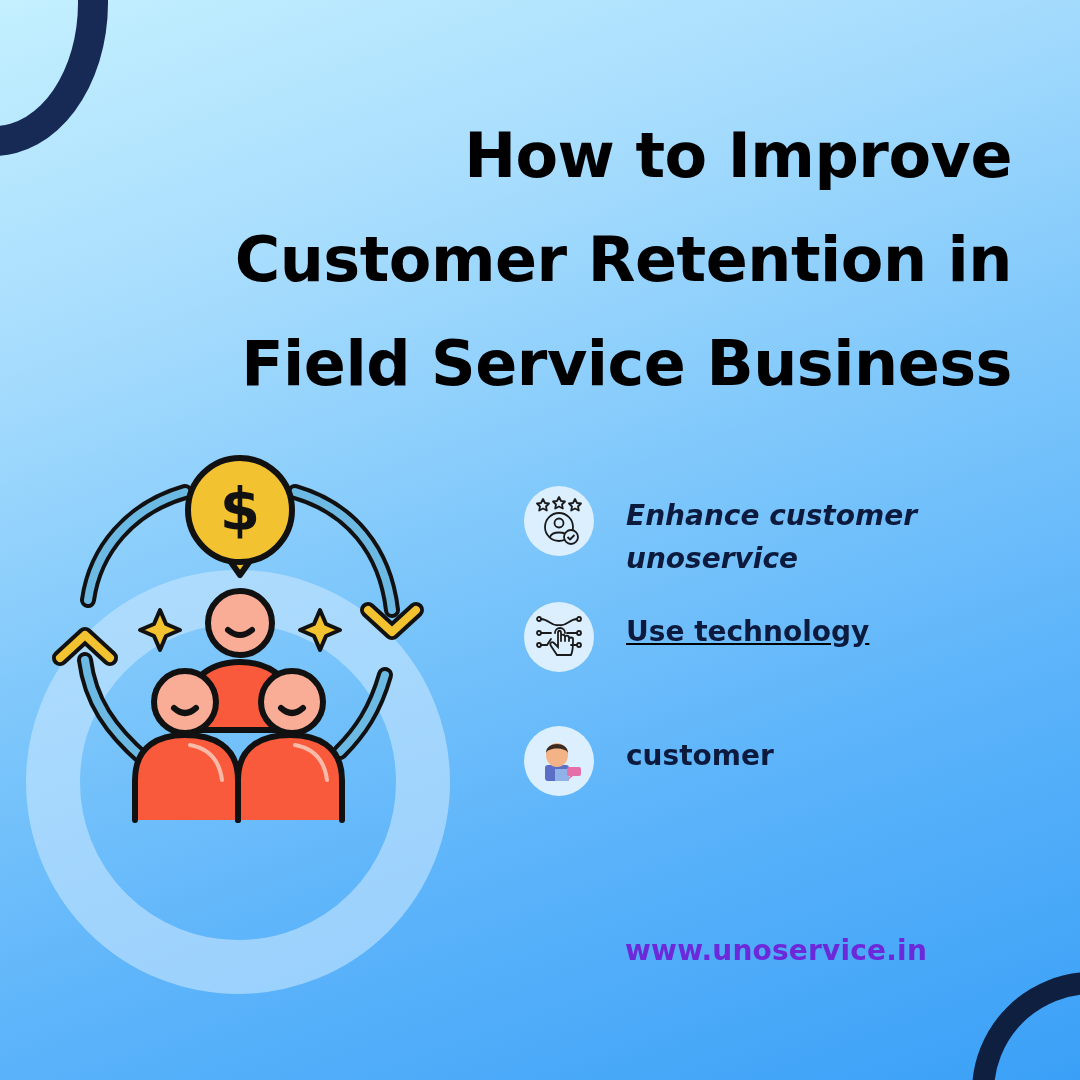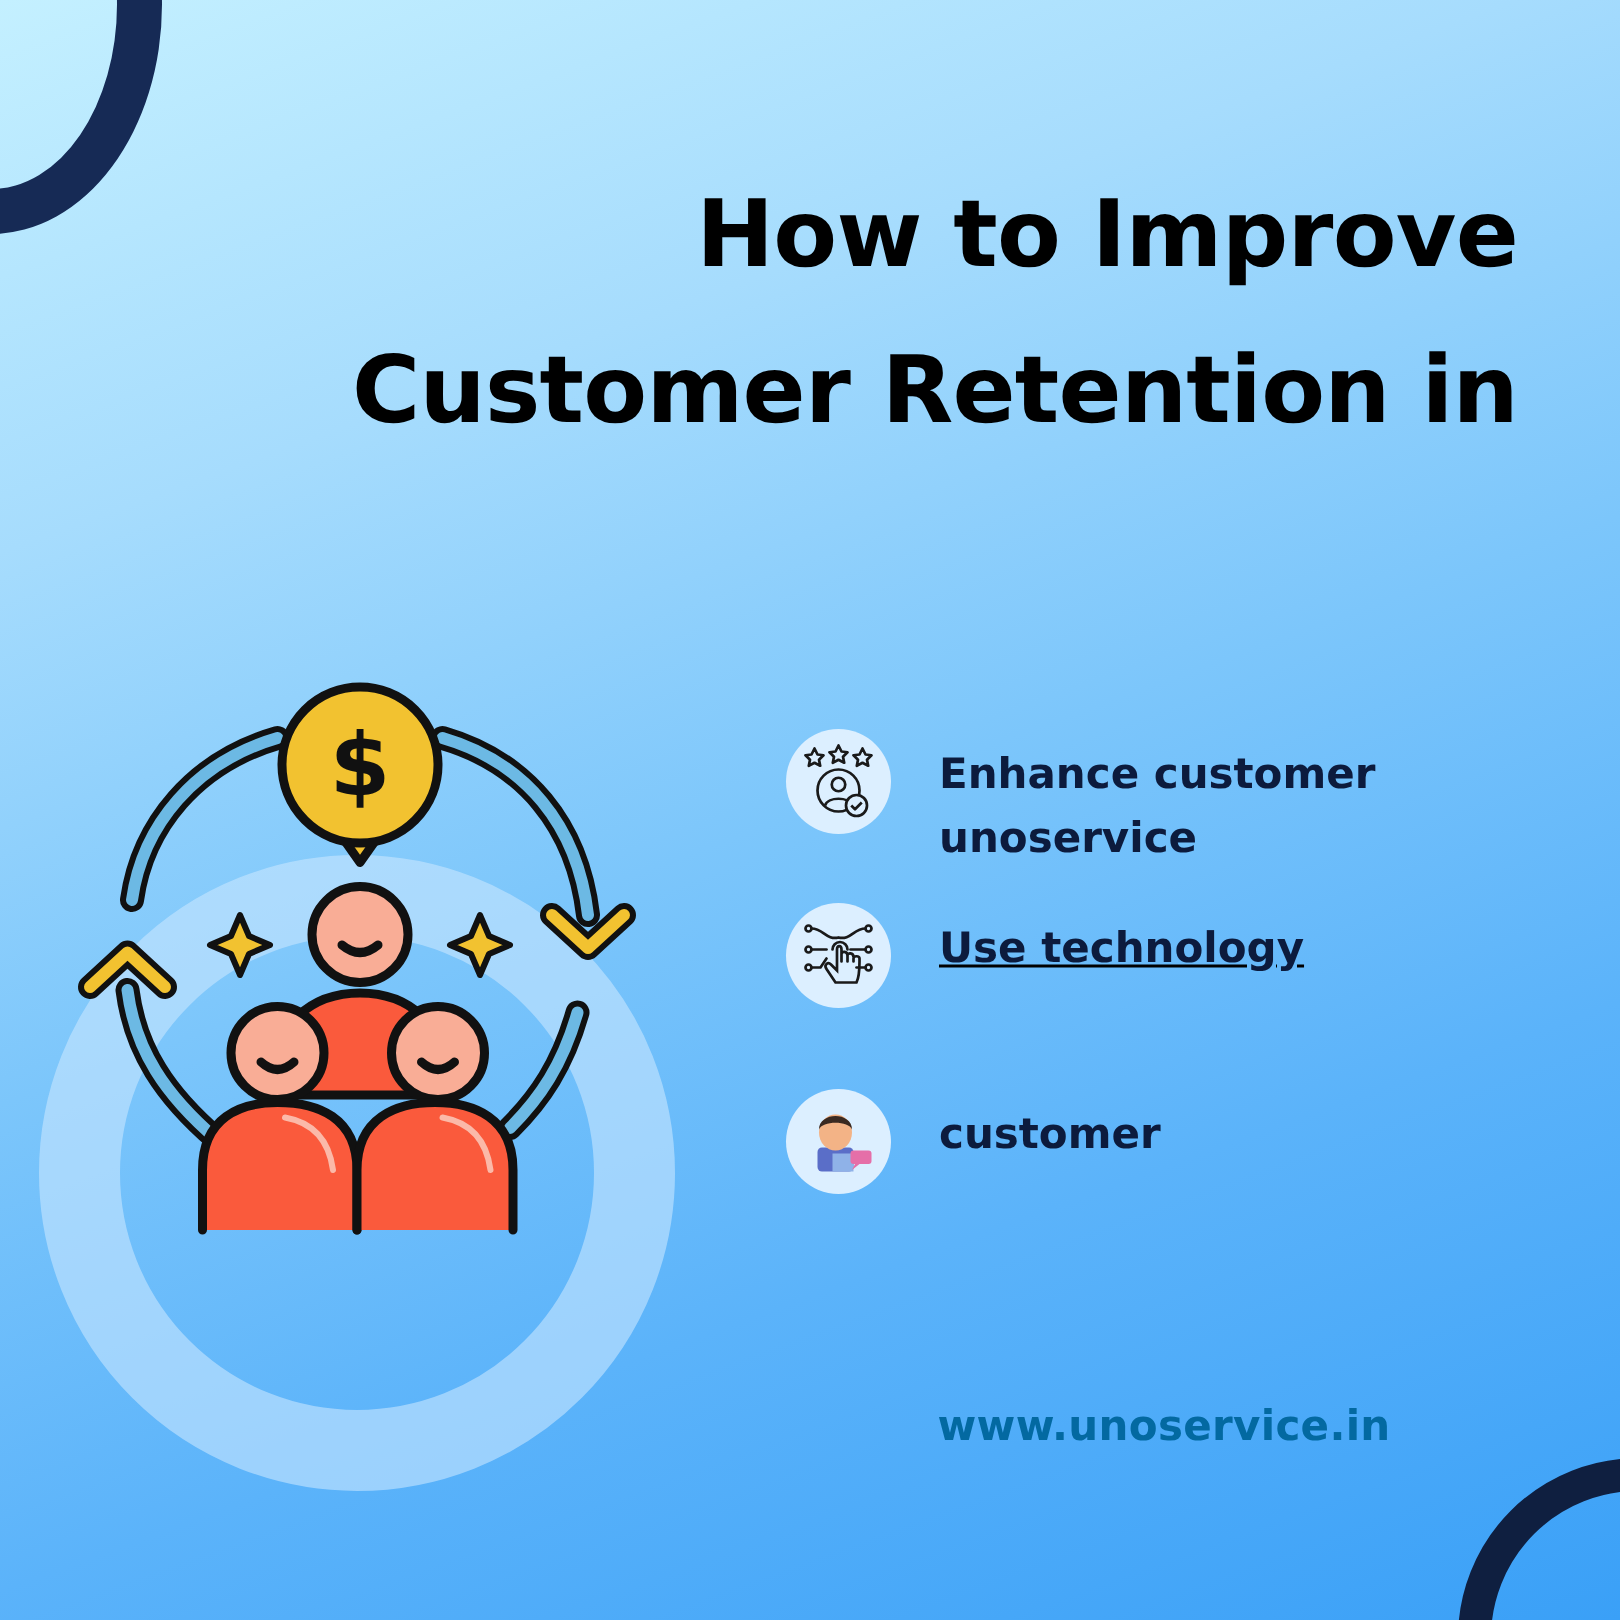--- a/index.html
+++ b/index.html
@@ -27,39 +27,40 @@
   .feature { position: absolute; left: 0; display: flex; align-items: flex-start; }
   .feature .icon-circle {
     width: 70px; height: 70px; border-radius: 50%;
     background: #dcefff; display: flex; align-items: center; justify-content: center;
     flex-shrink: 0;
   }
   .feature .label {
     margin-left: 32px; color: #0c1b3d; font-weight: bold; font-size: 28px; line-height: 43px;
     margin-top: 8px;
   }
-  #feature-0 { top: 0; }
+  #feature-0 { top: 0; font-style: italic; }
   #feature-1 { top: 116px; text-decoration: underline; }
   #feature-2 { top: 240px; }
 
   .website {
-    position: absolute; left: 625px; top: 934px; color: #0369a1;
+    position: absolute; left: 625px; top: 934px; color: #6d28d9;
     font-weight: bold; font-size: 28px; letter-spacing: 0.2px;
   }
 </style>
 </head>
 <body>
 
 <div class="deco-ring" id="ring-tl"></div>
 <div class="deco-ring" id="ring-br"></div>
 <div class="deco-ring" id="ring-bg"></div>
 
 <h1 class="title">
   <div>How to Improve</div>
   <div>Customer Retention in</div>
+  <div>Field Service Business</div>
 </h1>
 
 <div class="illustration">
   <svg width="400" height="400" viewBox="0 0 400 400">
     <g stroke="#111" stroke-width="6" stroke-linecap="round" stroke-linejoin="round">
 
       <path d="M145 52 C 90 68, 55 110, 48 160" fill="none" stroke="#111" stroke-width="16"></path>
       <path d="M145 52 C 90 68, 55 110, 48 160" fill="none" stroke="#6cb9e4" stroke-width="8"></path>
       <path d="M255 52 C 310 68, 345 110, 352 170" fill="none" stroke="#111" stroke-width="16"></path>
       <path d="M255 52 C 310 68, 345 110, 352 170" fill="none" stroke="#6cb9e4" stroke-width="8"></path>

